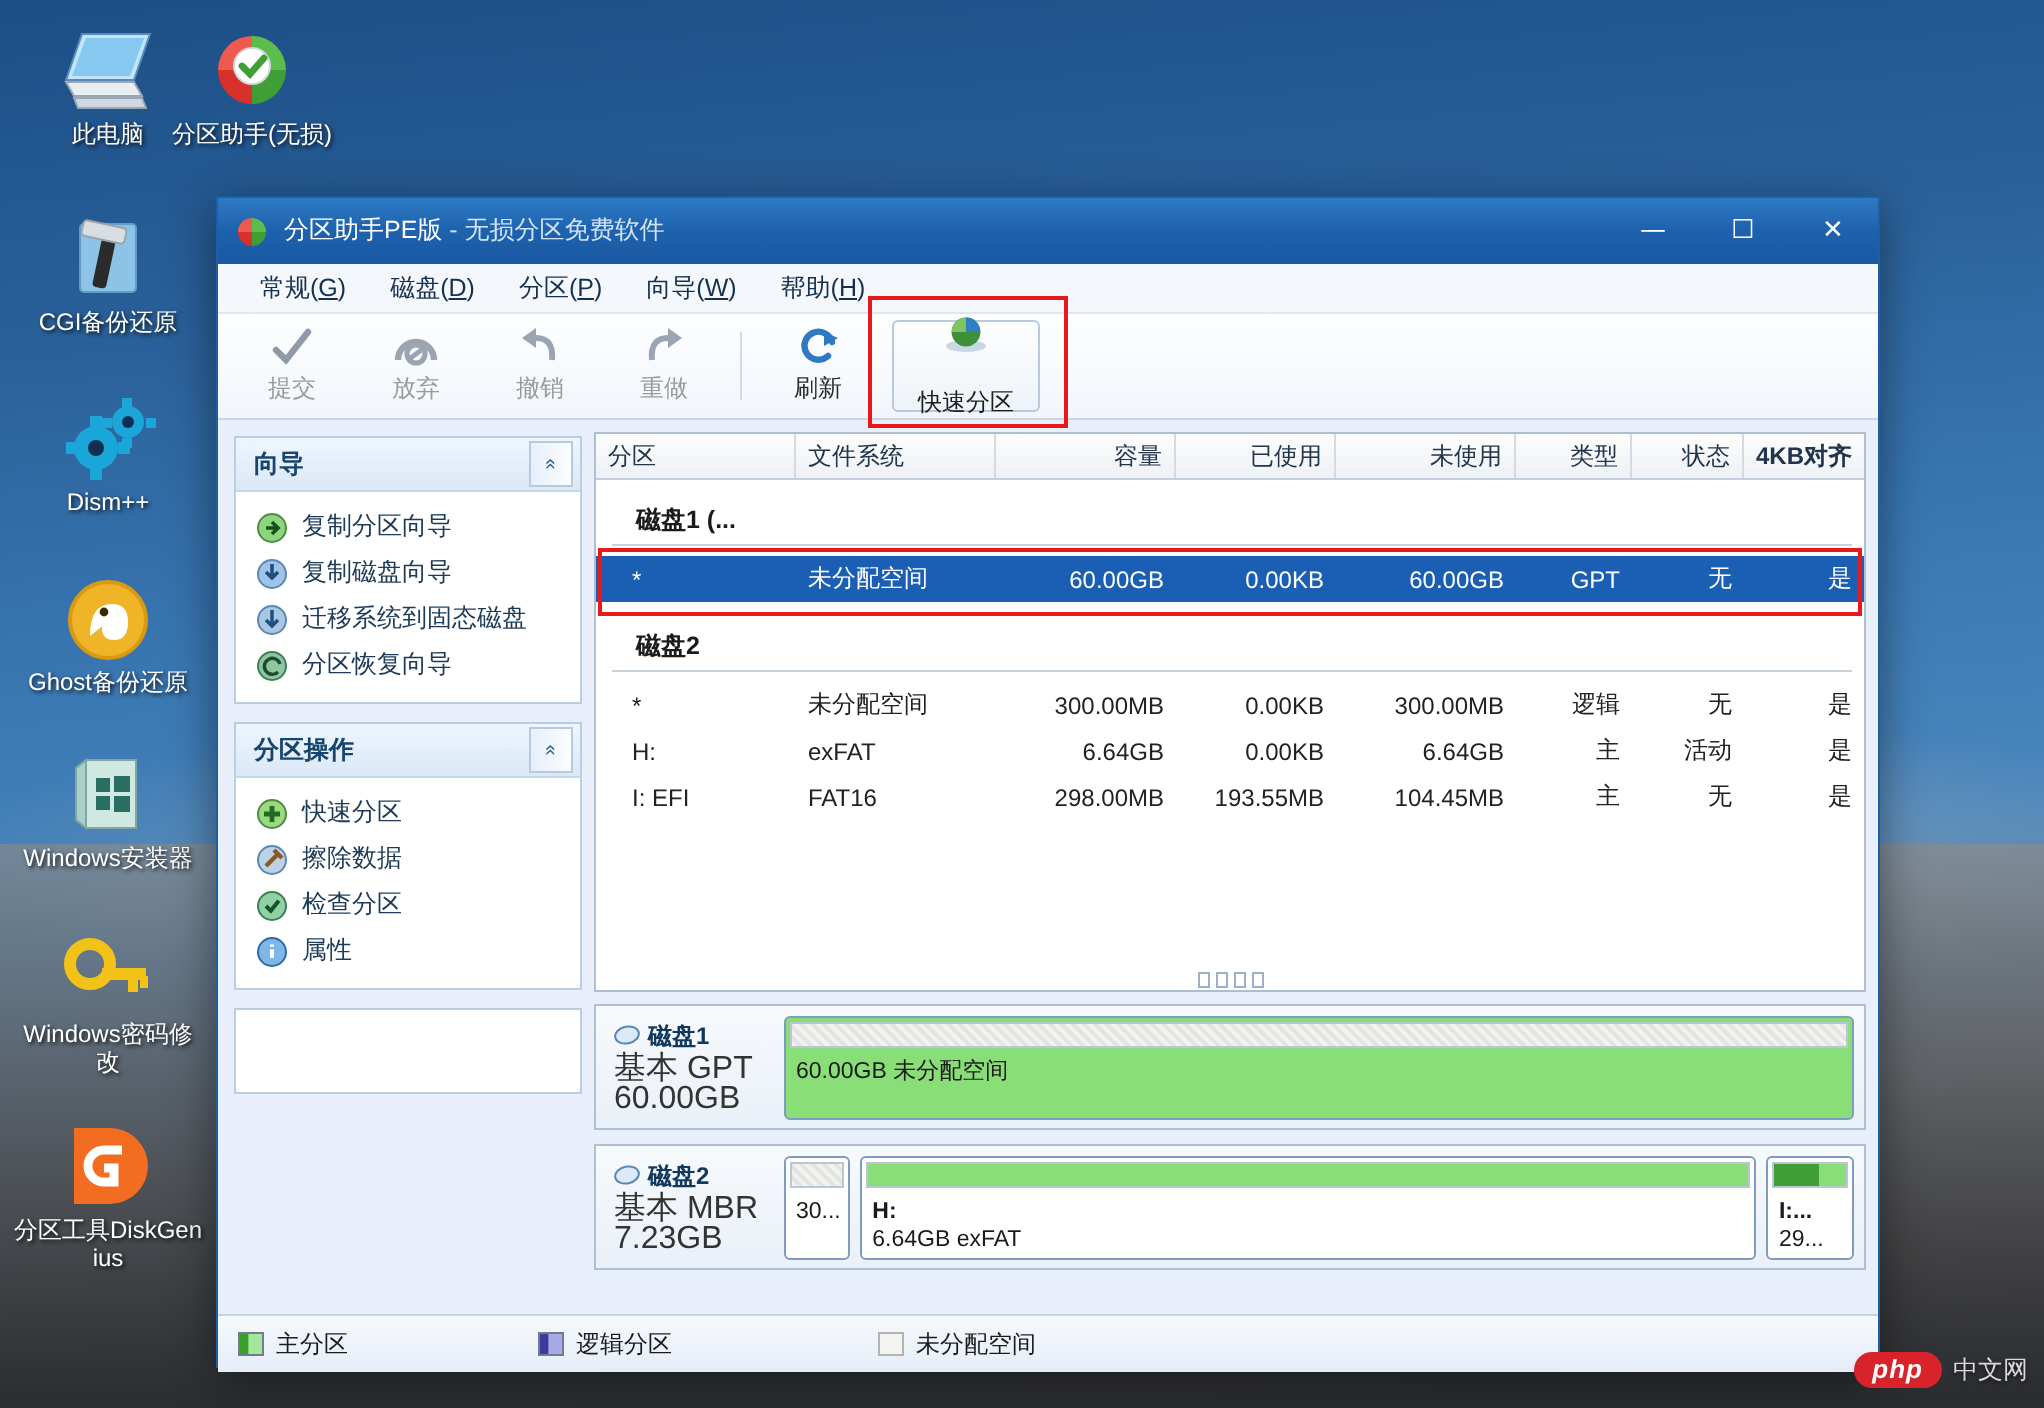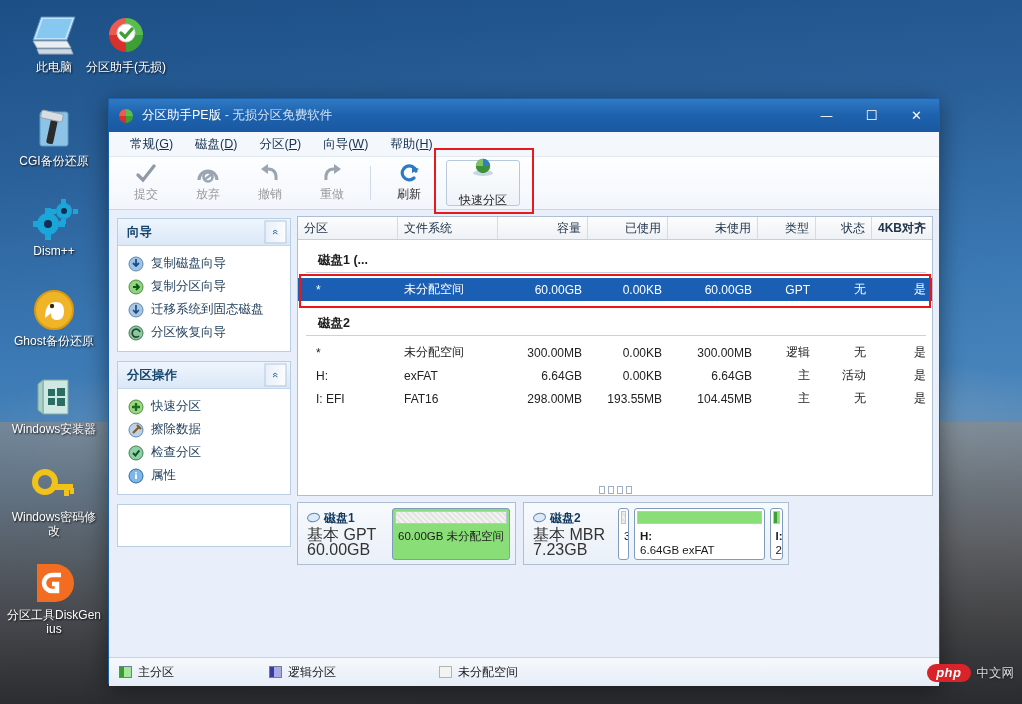--- a/index.html
+++ b/index.html
@@ -95,21 +95,21 @@
     border-bottom:1px solid #c9d3de;margin:0 6px 0 8px;}
   .prow{display:flex;height:23px;align-items:center;}
   .td{font-size:12px;color:#222;display:flex;align-items:center;padding:0 6px;box-sizing:border-box;}
   .prow.selected{background:#1a5fb4;}
   .prow.selected .td{color:#fff;}
   #selected-row-wrap{position:relative;margin:5px 0 0 0;}
   #selected-row-highlight{position:absolute;left:1px;right:1px;top:-4px;height:30px;border:2px solid #e8191b;pointer-events:none;}
   .scroll-dots{height:10px;display:flex;align-items:center;justify-content:center;gap:3px;}
   .scroll-dots i{width:4px;height:6px;border:1px solid #9fb0c4;display:block;}
   
-  #disk-map-area{margin-top:6px;display:flex;flex-direction:row;gap:7px;border-radius:29px;}
+  #disk-map-area{margin-top:6px;display:flex;flex-direction:column;gap:7px;border-radius:29px;}
   .disk-map{border:1px solid #aebfd2;background:linear-gradient(180deg,#f7fafd,#eaf0f8);
     height:63px;display:flex;align-items:center;padding:5px;box-sizing:border-box;gap:5px;}
   .disk-info{width:80px;flex:none;padding-left:4px;}
   .disk-info .dn{font-size:12px;font-weight:bold;color:#11395e;display:flex;align-items:center;gap:4px;}
   .disk-info .dl{font-size:16px;color:#333;line-height:15px;}
   .part-box{height:52px;border:1px solid #7f9bbd;border-radius:3px;background:#fff;
     display:flex;flex-direction:column;overflow:hidden;box-sizing:border-box;}
   .part-box .bar{height:13px;margin:2px;border:1px solid #b9c6d6;box-sizing:border-box;}
   .part-box .txt{padding:3px 5px 0 5px;font-size:11.5px;color:#1b1b1b;line-height:14px;overflow:hidden;}
   .part-box .txt b{font-size:11.5px;}
@@ -118,21 +118,21 @@
   .box-green-body{background:#8ade77;}
   
   #legend-bar{height:28px;background:linear-gradient(180deg,#f6f9fd,#e6edf7);border-top:1px solid #c4d2e3;
     display:flex;align-items:center;padding-left:10px;gap:0;}
   .legend-item{display:flex;align-items:center;gap:6px;font-size:12px;color:#1c1c1c;}
   .legend-sw{width:13px;height:12px;border:1px solid #6f7d8f;box-sizing:border-box;}
   .sw-primary{background:linear-gradient(90deg,#36a02a 0%,#36a02a 38%,#a5e79a 39%,#a5e79a 100%);}
   .sw-logical{background:linear-gradient(90deg,#3b3b9e 0%,#3b3b9e 38%,#a9a9e8 39%,#a9a9e8 100%);}
   .sw-unalloc{background:#f3f3f1;border-color:#b4b4b0;}
   
-  #watermark{position:absolute;right:8px;bottom:22px;display:flex;align-items:center;gap:6px;margin-left:28px;}
+  #watermark{position:absolute;right:8px;bottom:10px;display:flex;align-items:center;gap:6px;margin-left:28px;}
   #watermark .php-pill{
     background:#d8232a;color:#fff;border-radius:11px;padding:1px 9px 2px 9px;
     font-size:13px;font-style:italic;font-weight:bold;letter-spacing:.5px;
   }
   #watermark .wm-txt{color:#d9d9d9;font-size:12.5px;text-shadow:0 1px 2px rgba(0,0,0,.6);}
 </style>
 </head>
 <body>
 
 <div id="desktop-wallpaper">
@@ -354,34 +354,34 @@
 
       <div class="panel">
         <div class="panel-head">
           <span class="t">向导</span>
           <span class="panel-collapse" style="transform:rotate(90deg);">«</span>
         </div>
         <div class="panel-body">
           <div class="panel-row">
             <span class="pin">
               <svg width="16" height="16" viewBox="0 0 16 16">
+                  <circle cx="8" cy="8" r="7" fill="#8fd47f" stroke="#4e8c42"></circle>
+                  <path d="M5 8 h6 M8 5 l3 3 l-3 3" stroke="#17511a" stroke-width="1.8" fill="none"></path>
+                </svg>
+            </span>
+            <span class="lbl">复制分区向导</span>
+          </div>
+          <div class="panel-row">
+            <span class="pin">
+              <svg width="16" height="16" viewBox="0 0 16 16">
                   <circle cx="8" cy="8" r="7" fill="#9fc4e8" stroke="#5b87b5"></circle>
                   <path d="M8 3 v6 M5 7 l3 3 l3 -3" stroke="#1f4d7d" stroke-width="1.8" fill="none"></path>
                 </svg>
             </span>
             <span class="lbl">复制磁盘向导</span>
-          </div>
-          <div class="panel-row">
-            <span class="pin">
-              <svg width="16" height="16" viewBox="0 0 16 16">
-                  <circle cx="8" cy="8" r="7" fill="#8fd47f" stroke="#4e8c42"></circle>
-                  <path d="M5 8 h6 M8 5 l3 3 l-3 3" stroke="#17511a" stroke-width="1.8" fill="none"></path>
-                </svg>
-            </span>
-            <span class="lbl">复制分区向导</span>
           </div>
           <div class="panel-row">
             <span class="pin">
               <svg width="16" height="16" viewBox="0 0 16 16">
                   <circle cx="8" cy="8" r="7" fill="#a9c6e2" stroke="#5b87b5"></circle>
                   <path d="M8 3 v7 M5 8 l3 3 l3 -3" stroke="#1f4d7d" stroke-width="1.7" fill="none"></path>
                 </svg>
             </span>
             <span class="lbl">迁移系统到固态磁盘</span>
           </div>

